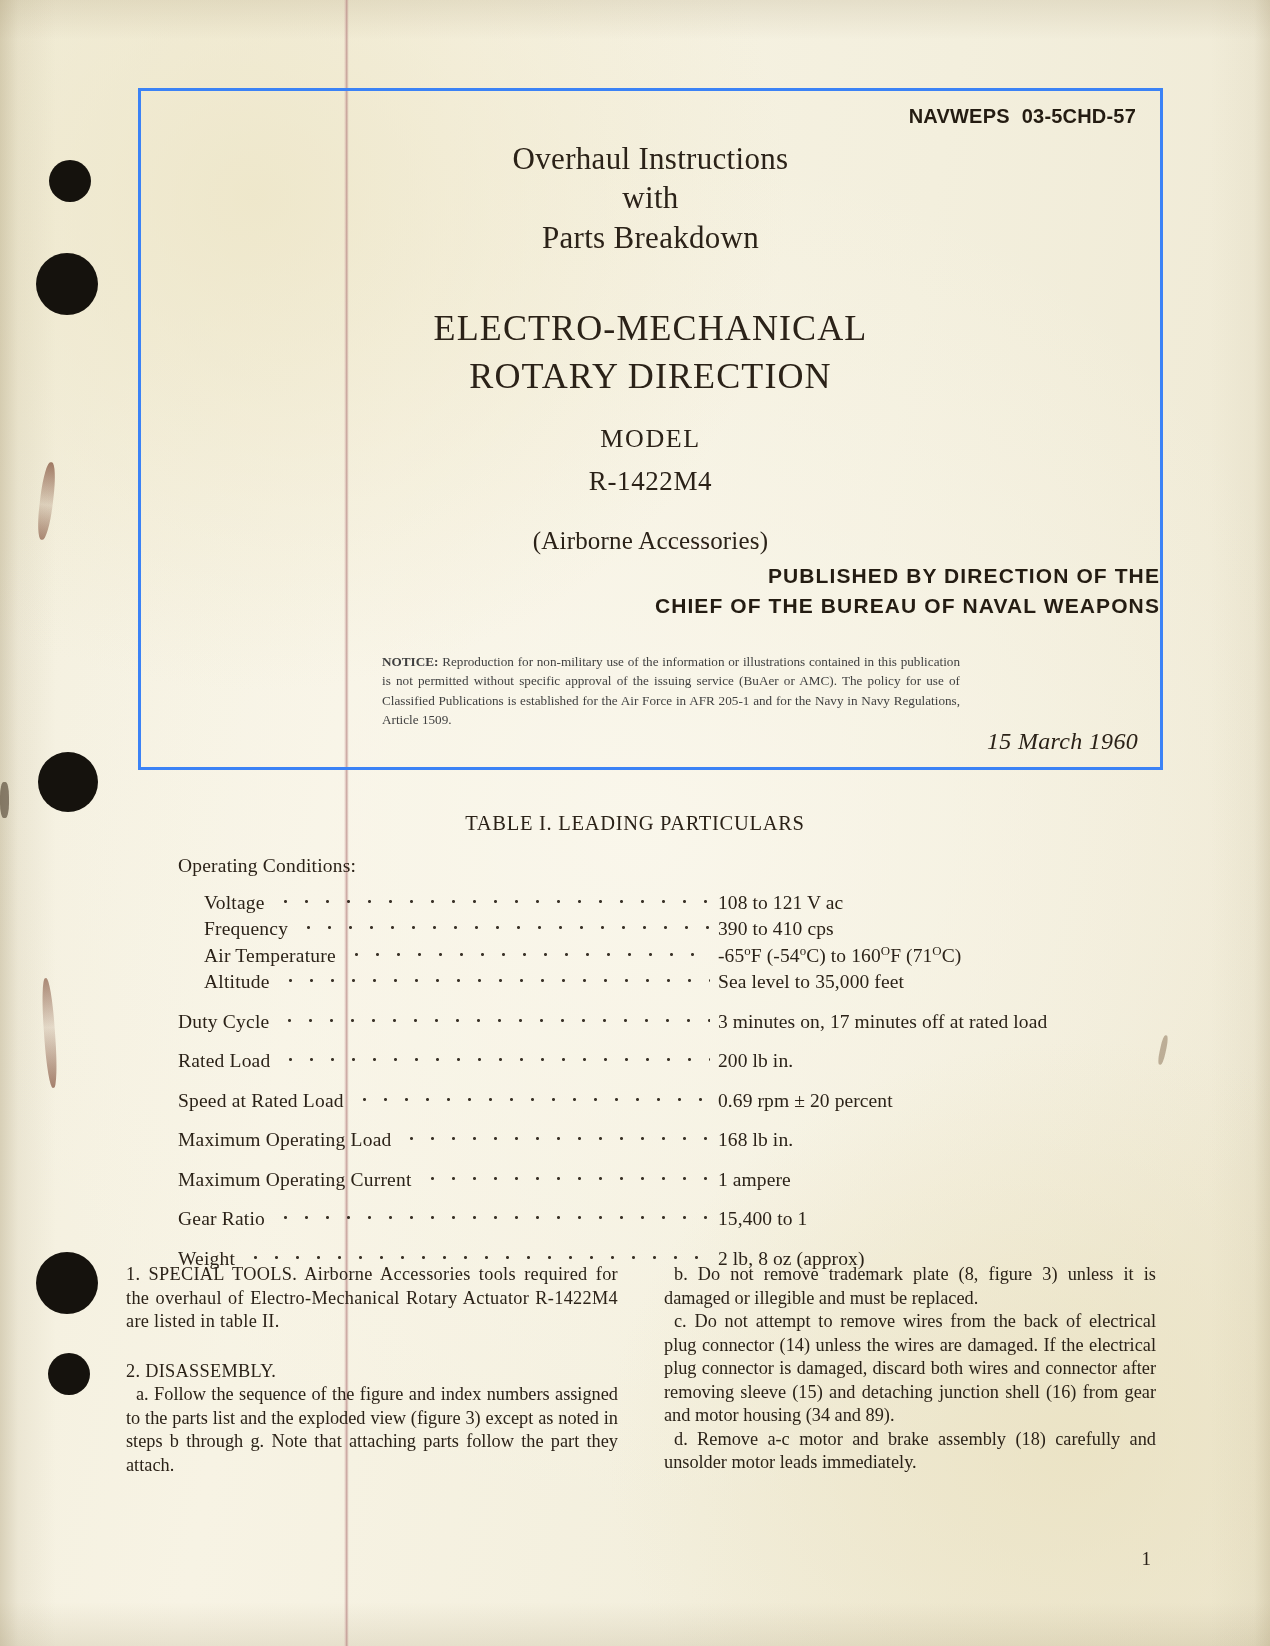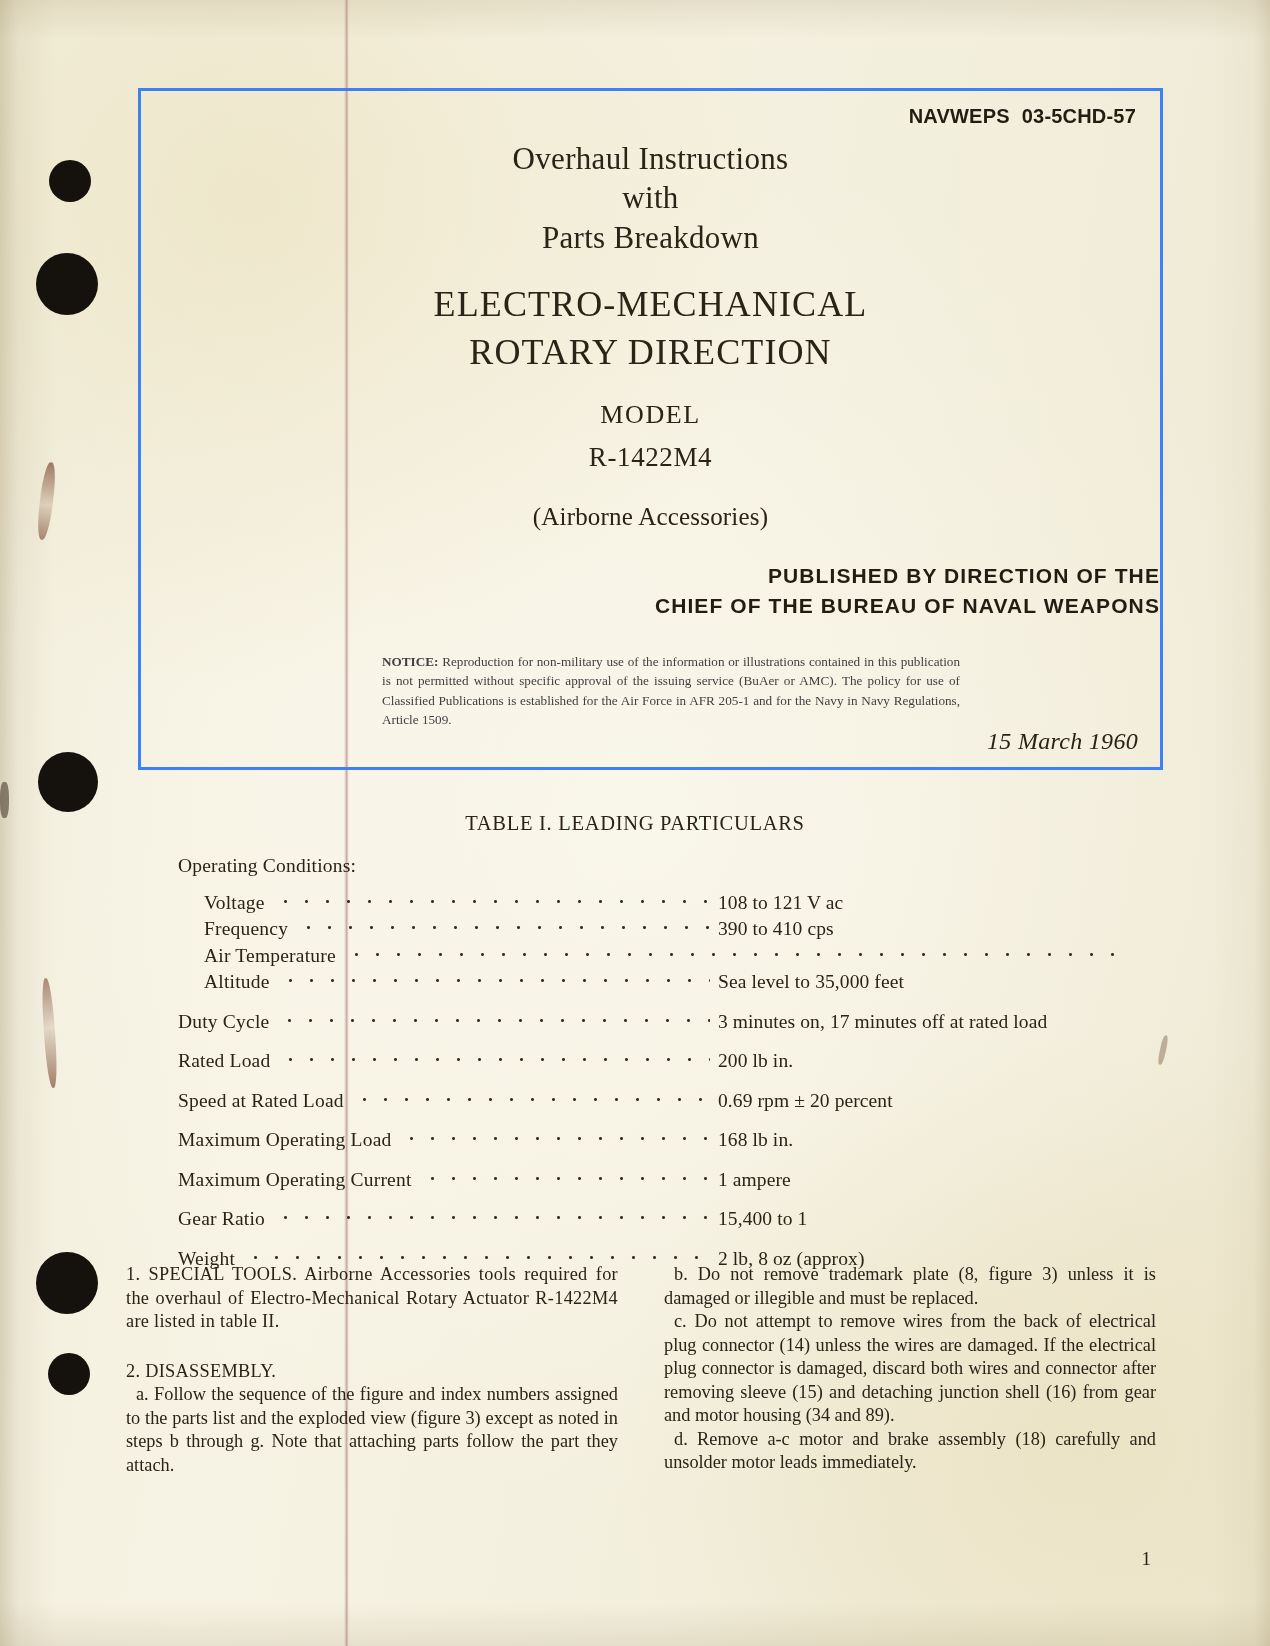--- a/index.html
+++ b/index.html
@@ -106,21 +106,21 @@
   .title-stack {
     position: absolute;
     left: 0; right: 0;
     top: 48px;
   }
   .big-title {
     text-align: center;
     font-size: 36px;
     letter-spacing: 1.1px;
     line-height: 1.28;
-    margin-top: 24px;
+    margin-top: 48px;
   }
   .model-word {
     text-align: center;
     font-size: 26px;
     letter-spacing: 1.6px;
     margin-top: 25px;
   }
   .model-num {
     text-align: center;
     font-size: 27px;
@@ -318,20 +318,21 @@
 
     <div class="row indent">
       <span class="lbl">Frequency</span>
       <span class="leader"></span>
       <span class="val">390 to 410 cps</span>
     </div>
 
     <div class="row indent">
       <span class="lbl">Air Temperature</span>
       <span class="leader"></span>
+      <span class="val"><span>-65</span><sup class="deg">o</sup><span>F (-54</span><sup class="deg">o</sup><span>C) to 160</span><sup class="deg">O</sup><span>F (71</span><sup class="deg">O</sup><span>C)</span></span>
     </div>
 
     <div class="row indent">
       <span class="lbl">Altitude</span>
       <span class="leader"></span>
       <span class="val">Sea level to 35,000 feet</span>
     </div>
 
     <div class="row spaced">
       <span class="lbl">Duty Cycle</span>

